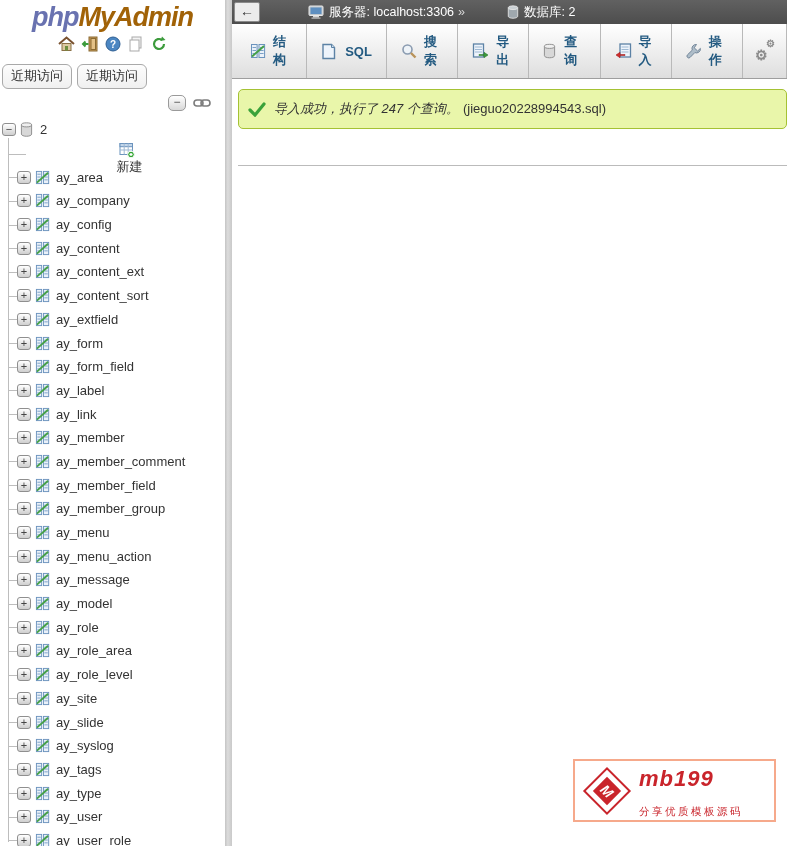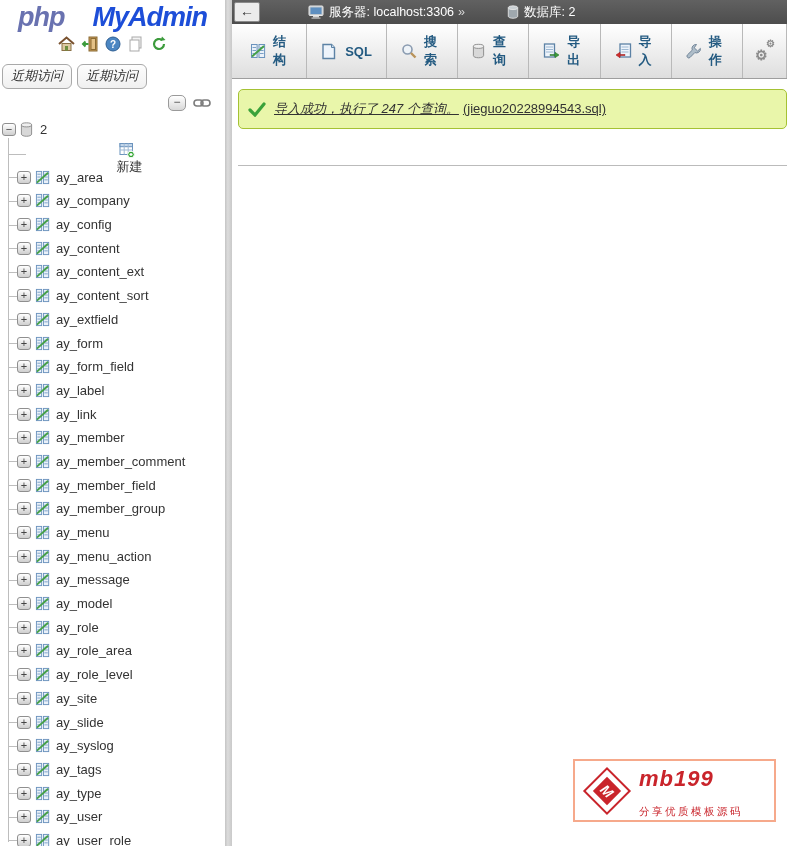--- a/index.html
+++ b/index.html
@@ -10,26 +10,26 @@
   }
 
   
   #sidebar { position:absolute; left:0; top:0; width:225px; height:846px; background:#fff; overflow:hidden; }
   #separator { position:absolute; left:225px; top:0; width:7px; height:846px;
     background:linear-gradient(90deg,#c4c4c4,#dcdcdc 40%,#c9c9c9); cursor:col-resize; }
 
   .logo { text-align:center; padding-top:3px; font-style:italic; font-weight:bold;
     font-size:27px; line-height:28px; letter-spacing:-1px; cursor:pointer; }
   .logo .php { color:#6972b0; }
-  .logo .myadmin { color:#1d4ed8;padding-left:28px; }
+  .logo .myadmin { color:#a16207; }
 
   .nav-icons { display:flex; justify-content:center; align-items:center; gap:5px; margin-top:4px; height:18px; }
   .nav-icon { width:18px; height:17px; display:inline-flex; align-items:center; justify-content:center; cursor:pointer; }
 
-  .quick-tabs { display:flex; gap:5px; margin-top:11px; padding-left:2px;font-style:italic; }
+  .quick-tabs { display:flex; gap:5px; margin-top:11px; padding-left:2px; }
   .quick-tab { border:1px solid #a9a9a9; border-radius:6px; padding:2px 8px 3px;
     font-size:13px; color:#333; background:linear-gradient(#fdfdfd,#f0f0f0); cursor:pointer; white-space:nowrap; }
 
   .tree-controls { display:flex; justify-content:flex-end; align-items:center; gap:7px; margin-top:5px; padding-right:14px; height:18px; }
   .collapse-all-btn { width:18px; height:16px; border:1px solid #9a9a9a; border-radius:5px;
     background:linear-gradient(#fff,#d8d8d8); font-size:12px; line-height:13px; text-align:center; color:#555; cursor:pointer; }
   .link-main-btn { cursor:pointer; display:inline-flex; }
 
   .tree { position:relative; margin-top:6px; font-size:13px; color:#333; }
   .tree-vline { position:absolute; left:8px; top:20px; bottom:10px; width:1px; background:#bdbdbd; }
@@ -64,21 +64,21 @@
   .toolbar-tab { display:flex; align-items:center; gap:7px; padding:0 14px; border-right:1px solid #b9b9b9;
     font-size:13px; font-weight:bold; color:#235a81; cursor:pointer; }
   .toolbar-tab .icon-wrap { width:17px; }
   .toolbar-tab.gear { padding:0 13px; }
   .gear-glyphs { position:relative; width:18px; height:18px; color:#8b8b8b; }
   .gear-glyphs .g1 { position:absolute; left:-1px; bottom:-3px; font-size:14px; }
   .gear-glyphs .g2 { position:absolute; right:-2px; top:-4px; font-size:10px; }
 
   #content { position:relative; }
   .success-box { margin:10px 0 0 6px; background:#e9f6aa; border:1px solid #a5c234; border-radius:5px;
-    padding:10px 9px; display:flex; align-items:center; gap:8px; font-size:13px; color:#333;text-decoration:underline; }
+    padding:10px 9px; display:flex; align-items:center; gap:8px; font-size:13px; color:#333; }
   .success-text { font-style:italic; }
   .success-file { font-style:normal; margin-left:4px; }
   .content-divider { border:none; border-top:1px solid #bbb; margin:36px 0 0 6px; }
 
   
   #watermark { position:absolute; right:11px; bottom:24px; width:203px; height:63px;
     border:2px solid #f6a98b; background:#fff; display:flex; align-items:center; padding-left:6px; }
   .wm-diamond { position:relative; width:52px; height:52px; flex:0 0 auto; }
   .wm-outer { position:absolute; left:9px; top:9px; width:34px; height:34px; border:2px solid #c9242b; transform:rotate(45deg); background:#fff; }
   .wm-inner { position:absolute; left:16px; top:16px; width:20px; height:20px; background:#c9242b; transform:rotate(45deg);
@@ -575,36 +575,36 @@
         <span class="icon-wrap">
           <svg width="16" height="16" viewBox="0 0 16 16">
             <circle cx="6.5" cy="6.5" r="4.5" fill="#eef3f8" stroke="#8a9bb0" stroke-width="1.6"></circle>
             <line x1="10" y1="10" x2="14.5" y2="14.5" stroke="#b9935a" stroke-width="2.4"></line>
           </svg>
         </span>
         <span>搜索</span>
       </div>
       <div class="toolbar-tab">
         <span class="icon-wrap">
-          <svg width="13" height="16" viewBox="0 0 14 16">
-            <path d="M1.5 3v10c0 1.3 2.5 2.3 5.5 2.3s5.5-1 5.5-2.3V3" fill="#d8d8d8" stroke="#8a8a8a"></path>
-            <ellipse cx="7" cy="3" rx="5.5" ry="2.2" fill="#efefef" stroke="#8a8a8a"></ellipse>
-          </svg>
-        </span>
-        <span>查询</span>
-      </div>
-      <div class="toolbar-tab">
-        <span class="icon-wrap">
           <svg width="17" height="16" viewBox="0 0 17 16">
             <rect x="1.5" y="1" width="10" height="13" fill="#eef4fb" stroke="#5c82a5" stroke-width="1.3"></rect>
             <path d="M3 4h7 M3 6.5h7 M3 9h7" stroke="#9db8d2"></path>
             <path d="M7 11.5 h5 v-2.2 L16 12 l-4 2.7 v-2.2 h-5 Z" fill="#3c9b3c" stroke="#2d7a2d" stroke-width="0.6"></path>
           </svg>
         </span>
         <span>导出</span>
+      </div>
+      <div class="toolbar-tab">
+        <span class="icon-wrap">
+          <svg width="13" height="16" viewBox="0 0 14 16">
+            <path d="M1.5 3v10c0 1.3 2.5 2.3 5.5 2.3s5.5-1 5.5-2.3V3" fill="#d8d8d8" stroke="#8a8a8a"></path>
+            <ellipse cx="7" cy="3" rx="5.5" ry="2.2" fill="#efefef" stroke="#8a8a8a"></ellipse>
+          </svg>
+        </span>
+        <span>查询</span>
       </div>
       <div class="toolbar-tab">
         <span class="icon-wrap">
           <svg width="17" height="16" viewBox="0 0 17 16">
             <rect x="5" y="1" width="10.5" height="13" fill="#eef4fb" stroke="#5c82a5" stroke-width="1.3"></rect>
             <path d="M6.5 4h7 M6.5 6.5h7 M6.5 9h7" stroke="#9db8d2"></path>
             <path d="M10 11.5 h-5 v-2.2 L1 12 l4 2.7 v-2.2 h5 Z" fill="#d22c2c" stroke="#a32020" stroke-width="0.6"></path>
           </svg>
         </span>
         <span>导入</span>

